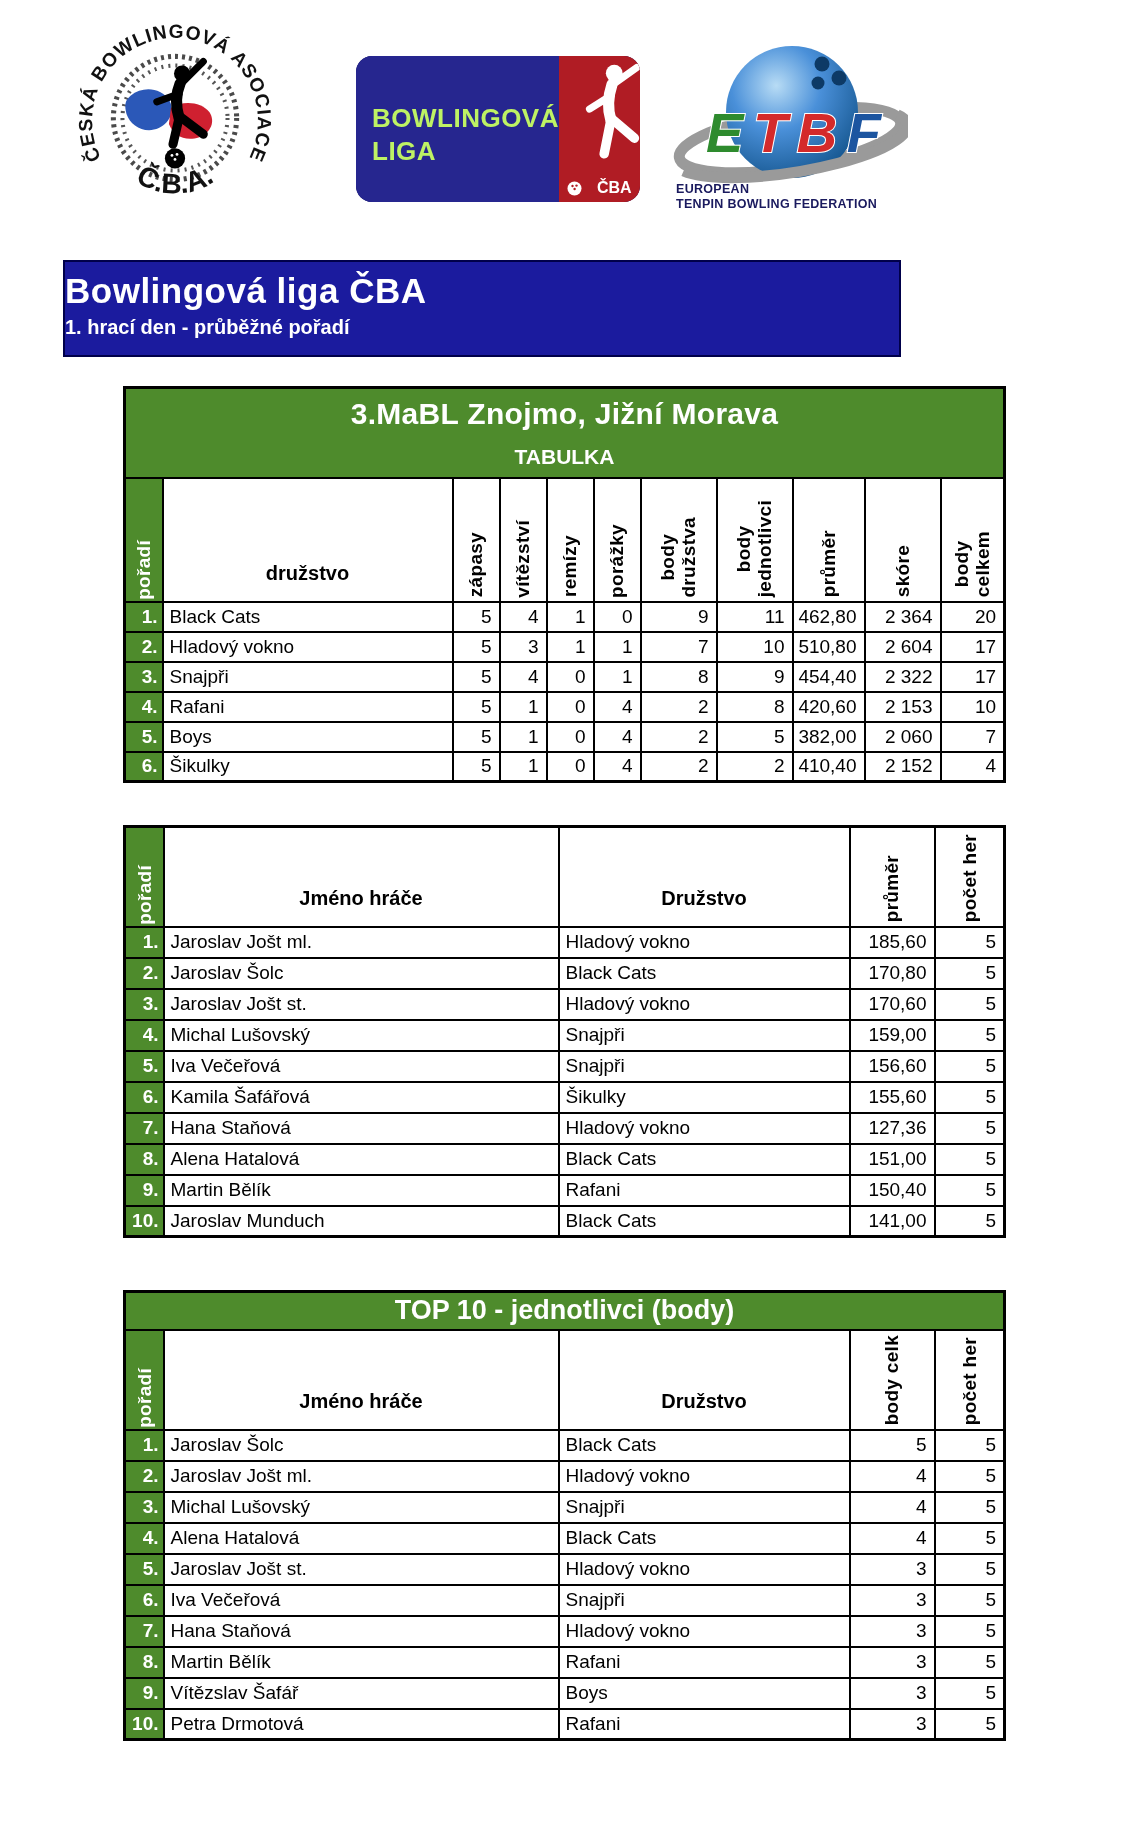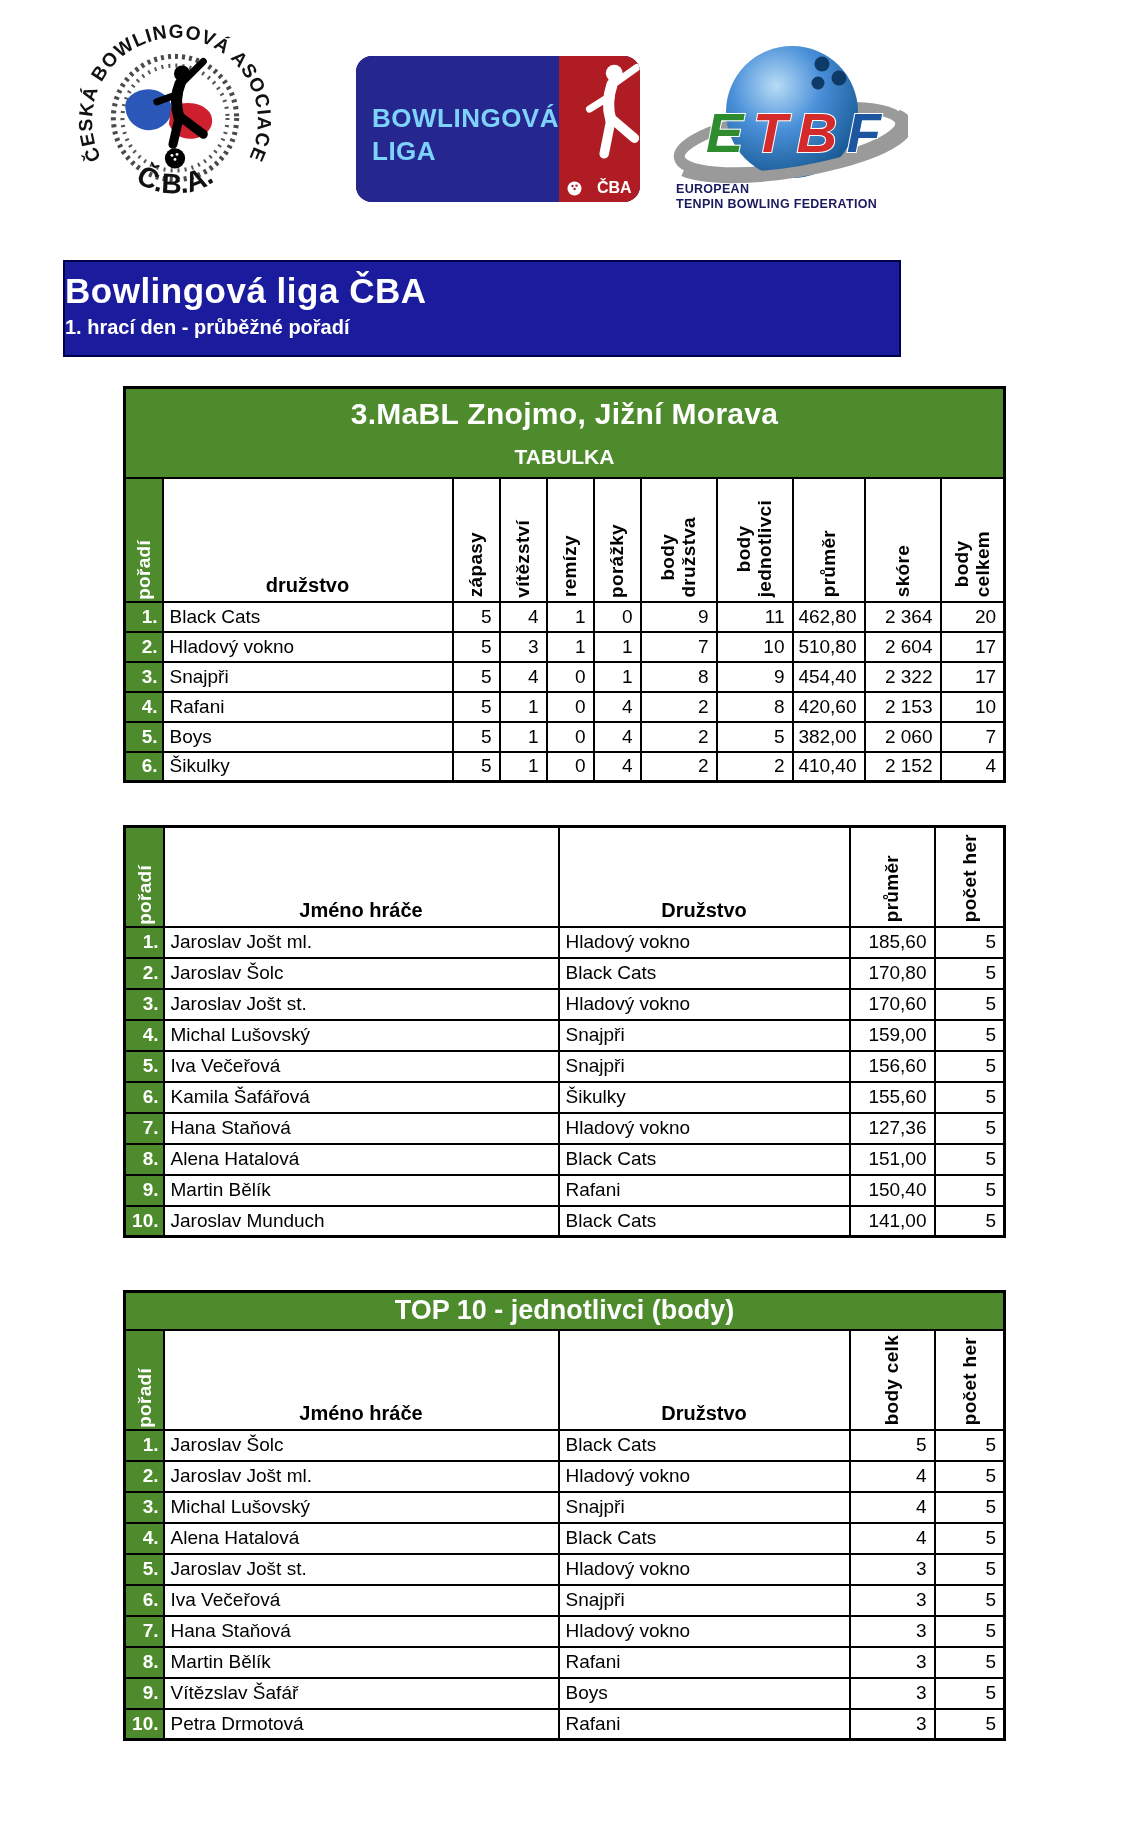--- a/index.html
+++ b/index.html
@@ -3,21 +3,21 @@
 <meta charset="utf-8">
 <style>
   html,body{margin:0;padding:0;background:#fff;}
   .page{position:relative;width:1136px;height:1835px;background:#fff;overflow:hidden;
         font-family:"Liberation Sans",sans-serif;color:#000;}
 
   
   .logo-cba{position:absolute;left:78px;top:20px;width:194px;height:196px;}
   .logo-liga{position:absolute;left:356px;top:56px;width:284px;height:146px;
              border-radius:16px;overflow:hidden;display:flex;box-shadow:0 0 0 1px #11115a inset;}
-  .liga-left{flex:1.8;background:#26268f;color:#7dd3fc;padding:46px 0 0 16px;box-sizing:border-box;}
+  .liga-left{flex:1.8;background:#26268f;color:#bef264;padding:46px 0 0 16px;box-sizing:border-box;}
   .liga-line{font-size:26px;font-weight:bold;letter-spacing:.5px;line-height:1.25;}
   .liga-right{flex:1;background:#b01c24;position:relative;}
   .liga-bowler{position:absolute;left:14px;top:6px;}
   .liga-badge{position:absolute;bottom:5px;left:8px;color:#fff;font-weight:bold;font-size:16px;
               display:flex;align-items:center;gap:15px;}
   .liga-badge svg{display:block;}
   .logo-etbf{position:absolute;left:672px;top:36px;width:236px;height:176px;}
   .etbf-text{position:absolute;left:4px;bottom:0;font-size:12.5px;font-weight:bold;
              color:#1a1a5e;line-height:1.2;letter-spacing:.3px;}
 
@@ -38,21 +38,21 @@
   tr.title-row-std{height:90px;padding-left:32px;}
   tr.title-row-top{height:38px;}
   tr.cols-std{height:124px;}
   tr.cols-top{height:100px;}
   th{background:#fff;font-weight:bold;}
   th.vert{vertical-align:bottom;padding:0 0 3px 0;}
   .rot{writing-mode:vertical-rl;transform:rotate(180deg);white-space:pre-line;margin:0 auto;
        font-weight:bold;font-size:19px;line-height:1.12;letter-spacing:.3px;display:block;}
   th.rank-h{background:#4e8b2c;vertical-align:bottom;}
   th.rank-h .rot{color:#fff;}
-  th.hlabel{vertical-align:bottom;text-align:center;font-size:20px;padding-bottom:4px;}
+  th.hlabel{vertical-align:bottom;text-align:center;font-size:20px;padding-bottom:16px;}
   tr.data-row{height:30px;}
   tr.data-row-top{height:31px;}
   td{font-size:19px;}
   td.rank{background:#4e8b2c;color:#fff;font-weight:bold;text-align:right;padding-right:4px;}
   td.name{text-align:left;padding-left:6px;}
   td.num{text-align:right;padding-right:7px;}
   #tbl-avg{margin-top:42px;}
   #tbl-pts{margin-top:52px;}
 </style>
 </head>

